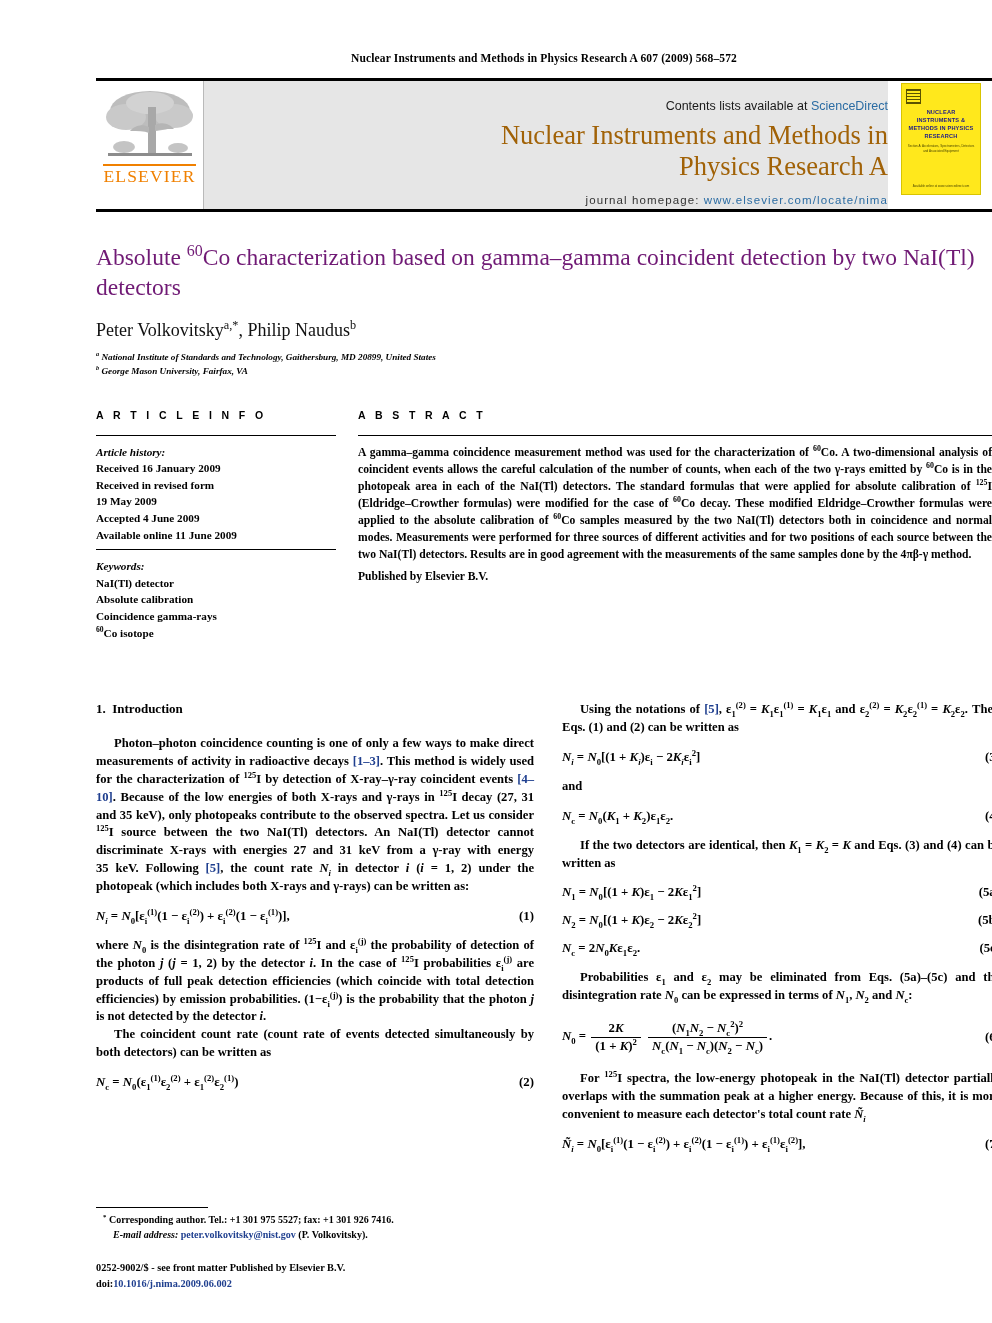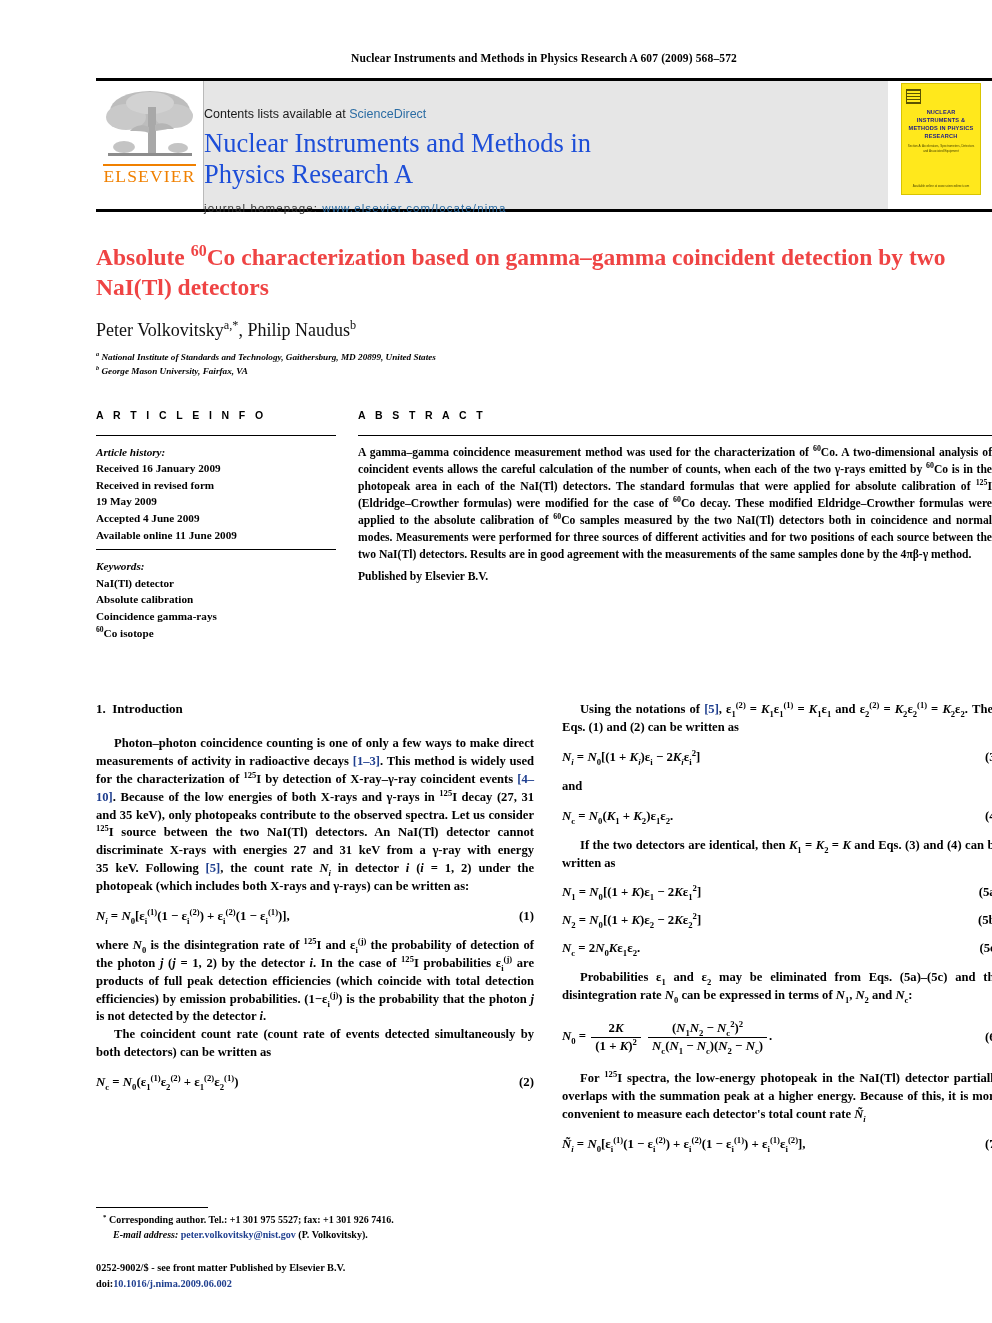--- a/index.html
+++ b/index.html
@@ -59,39 +59,39 @@
     letter-spacing: 1.2px;
     color: #f08000;
     border-top: 2px solid #f08000;
     padding-top: 1px;
     margin-top: 1px;
     line-height: 1.05;
   }
   .journal-band {
     flex: 1 1 auto;
     background: #e6e6e6;
-    text-align: left;
-    padding-top: 26px;
+    text-align: right;
+    padding-top: 18px;
     box-sizing: border-box;
     position: relative;
   }
   .contents-line {
     font-family: "Liberation Sans", sans-serif;
     font-size: 12.5px;
     color: #1a1a1a;
   }
   .contents-line .sd {
     color: #2b6ca3;
   }
   .journal-title {
     font-family: "Liberation Serif", serif;
     font-size: 26.5px;
     line-height: 1.18;
     margin-top: 7px;
-    color: #1d4ed8;
+    color: #a16207;
   }
   .homepage-line {
     font-family: "Liberation Sans", sans-serif;
     font-size: 11.5px;
     letter-spacing: 1.1px;
     margin-top: 11px;
     color: #333;
   }
   .homepage-line .url { color: #2b6ca3; }
   .cover-thumb {
@@ -144,23 +144,23 @@
   .masthead-underline {
     border-bottom: 3px solid #000;
   }
 
   
   .title-block { padding-top: 30px; }
   .art-title {
     font-family: "Liberation Serif", serif;
     font-size: 23.5px;
     line-height: 1.28;
-    font-weight: bold;
+    font-weight: normal;
     margin: 0;
-    color: #ef4444;
+    color: #701a75;
   }
   .authors {
     font-size: 18px;
     margin-top: 18px;
     color: #111;
   }
   .affil {
     font-size: 9.2px;
     font-style: italic;
     font-weight: bold;

